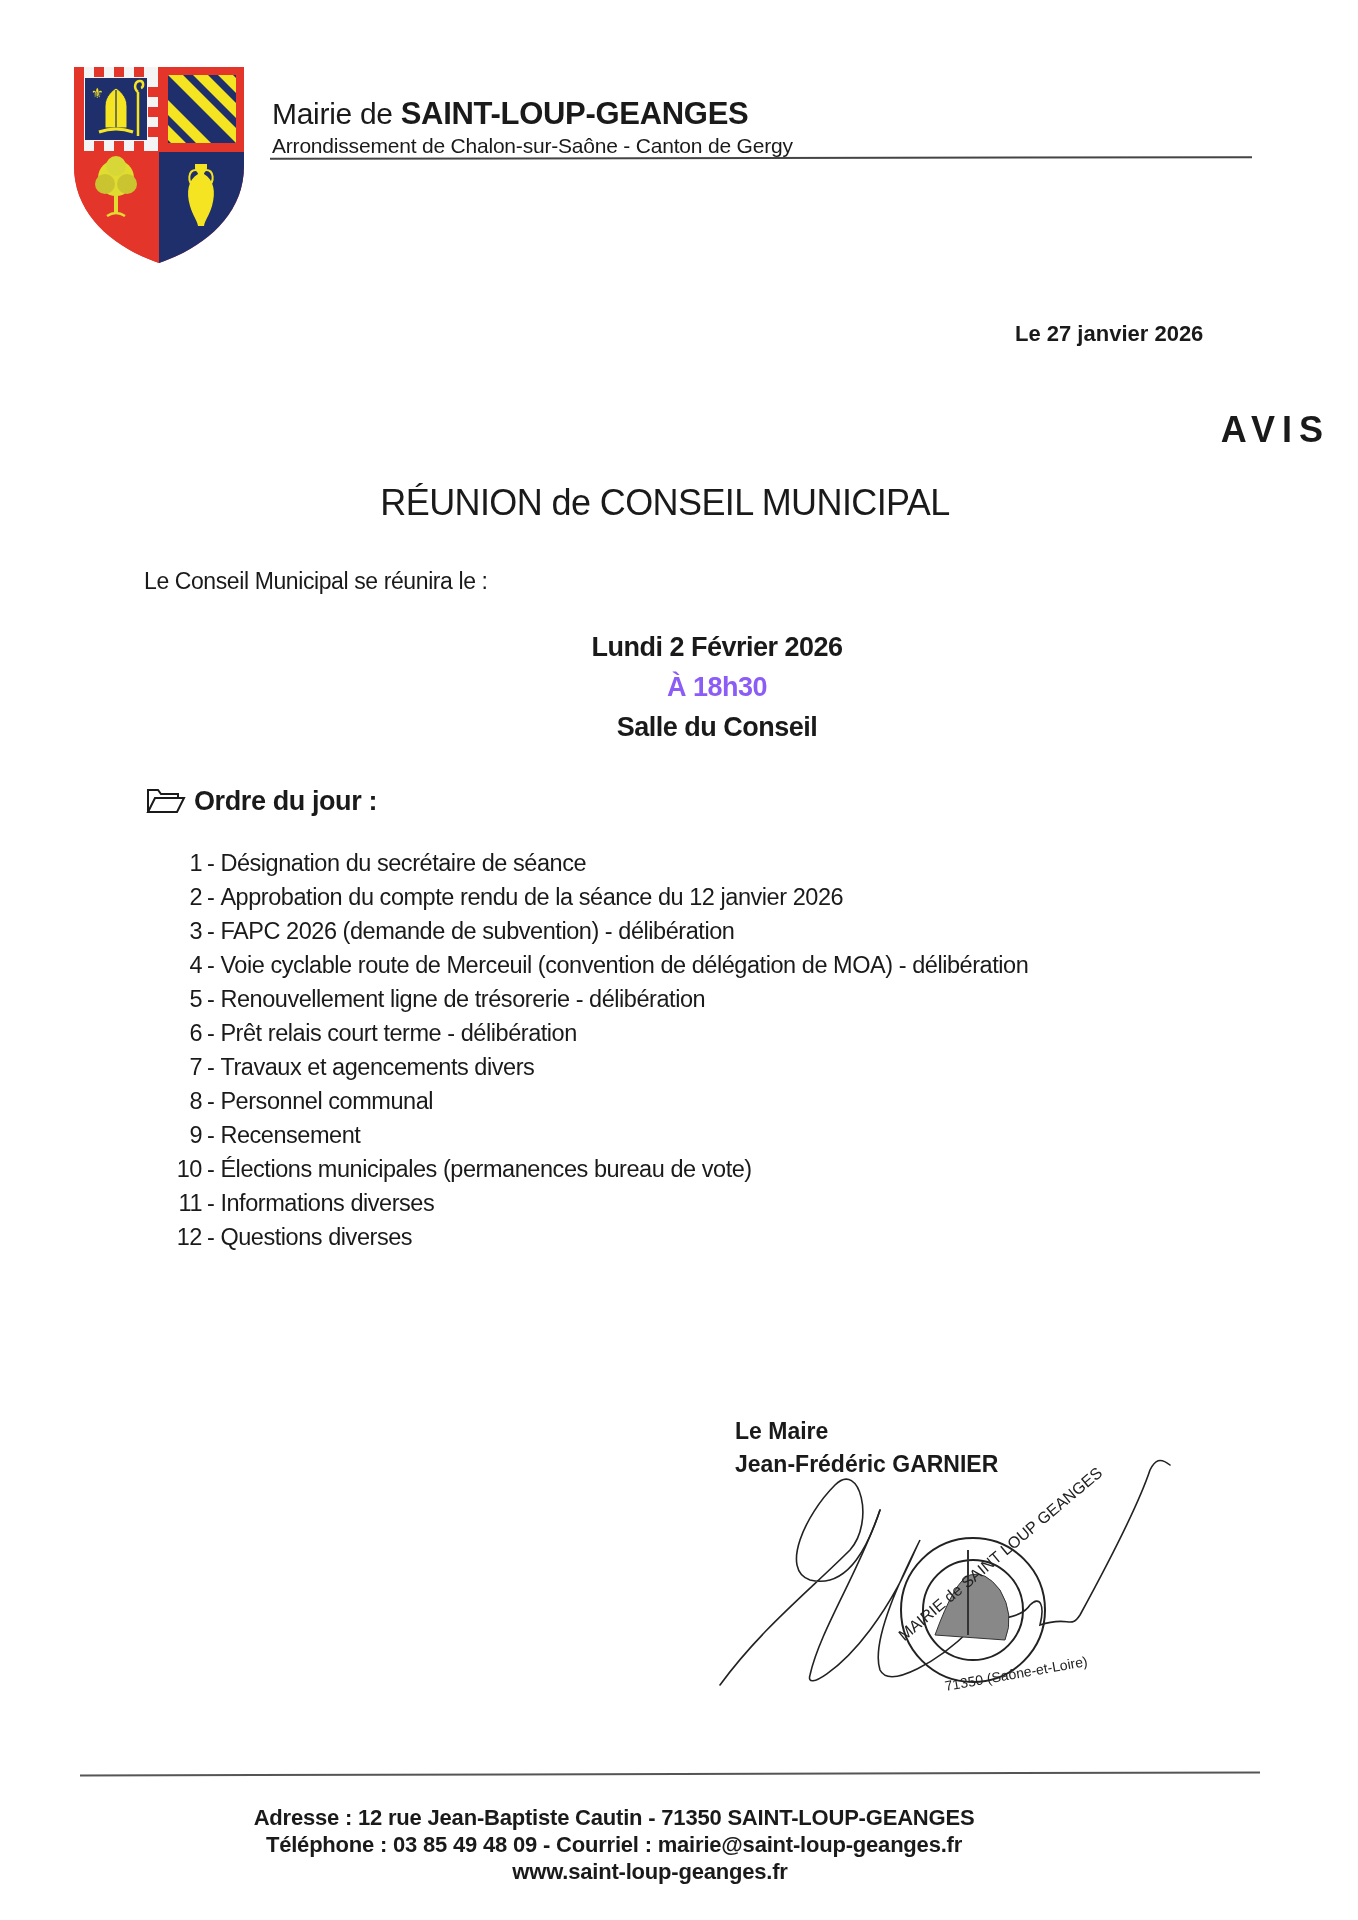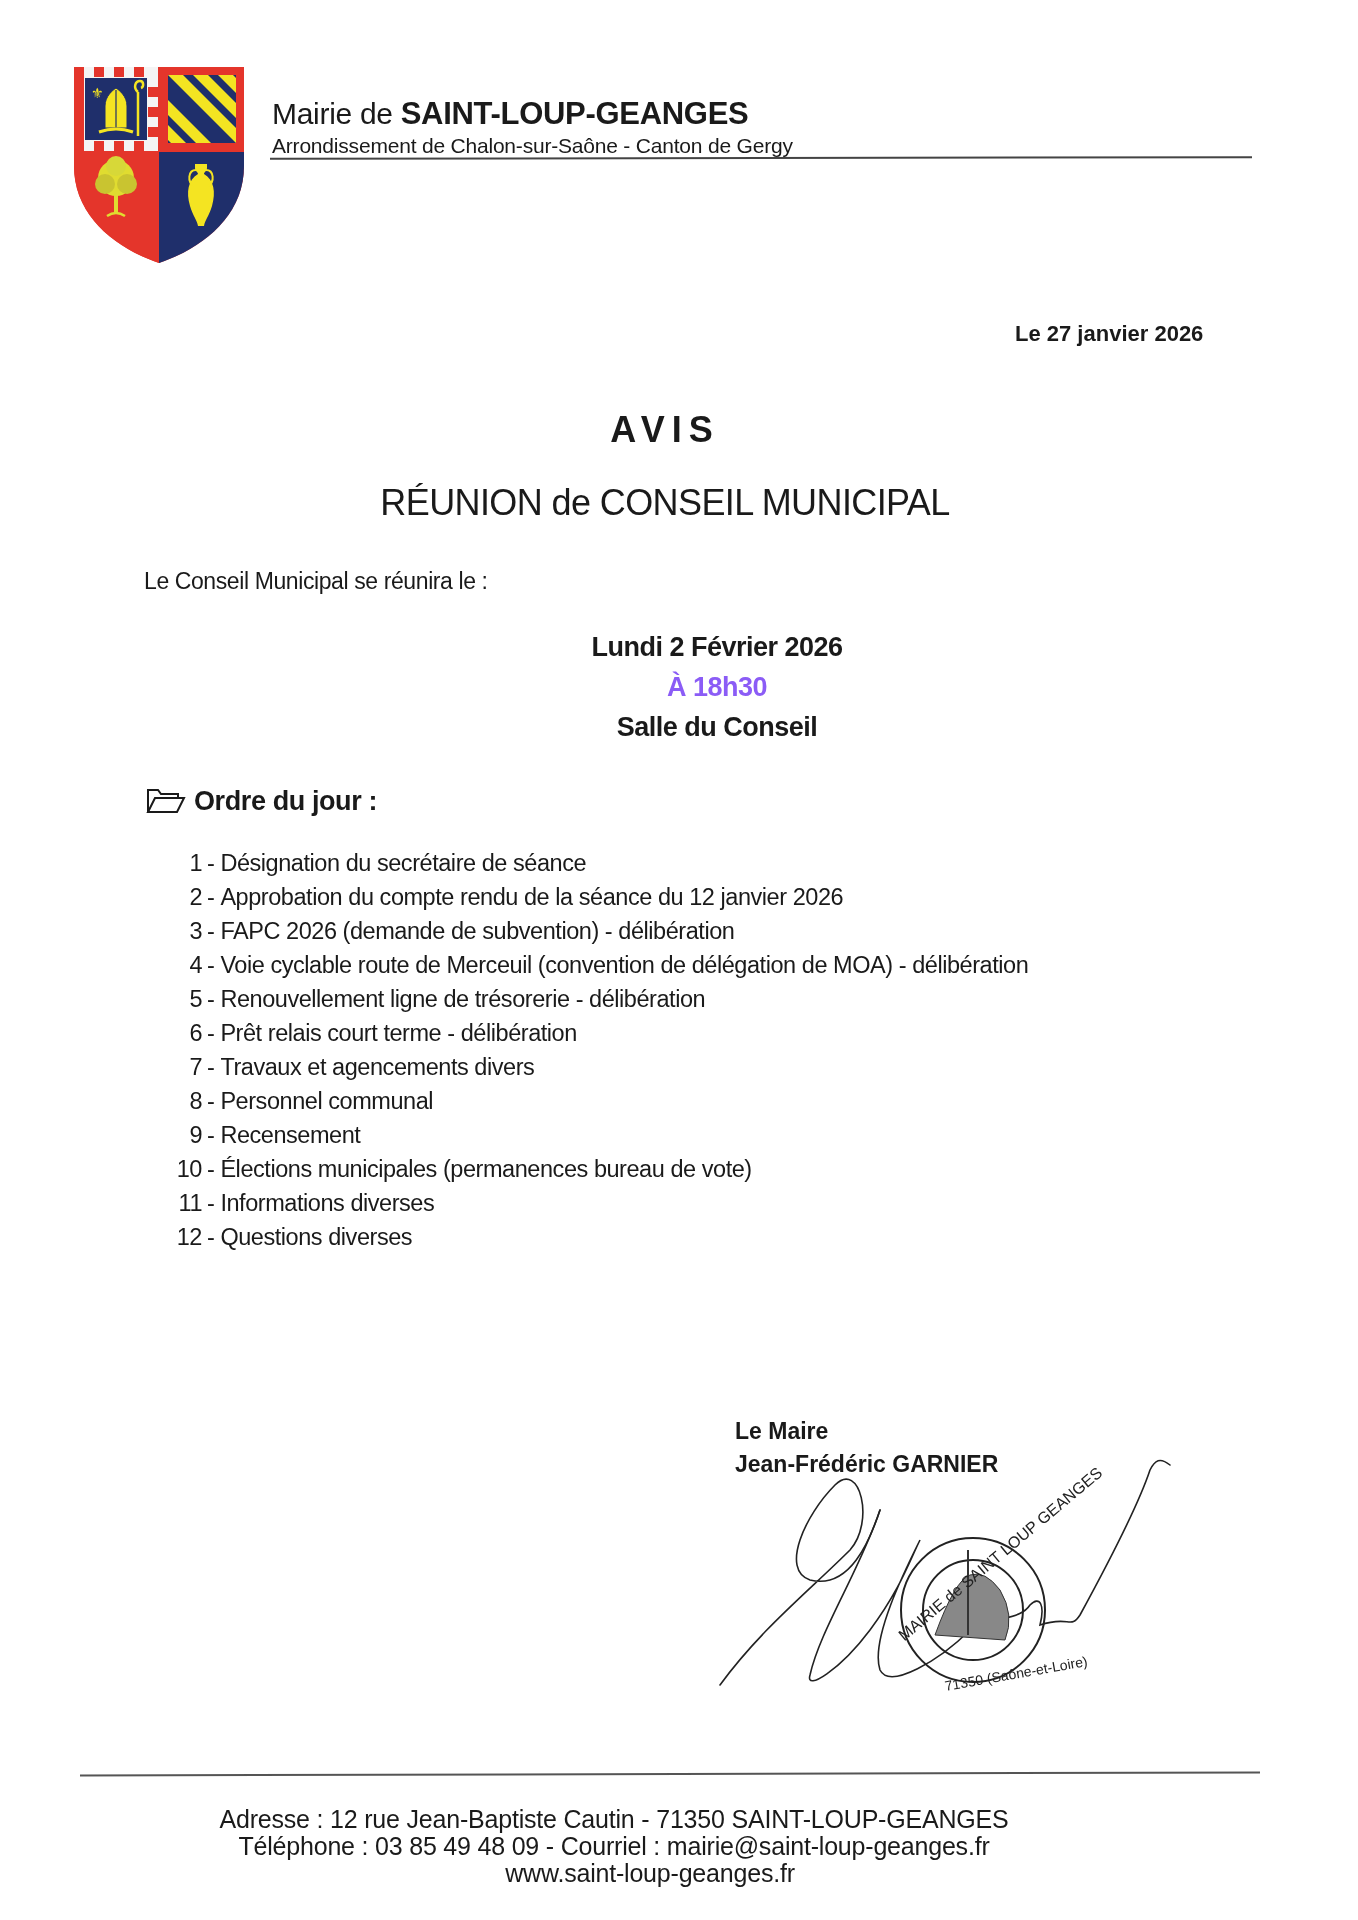--- a/index.html
+++ b/index.html
@@ -5,38 +5,38 @@
   html, body { margin: 0; padding: 0; background: #ffffff; }
   body { width: 1358px; height: 1920px; position: relative; overflow: hidden;
          font-family: "Liberation Sans", "DejaVu Sans", sans-serif; color: #1a1a1a; }
   .abs { position: absolute; }
   .crest { left: 73px; top: 66px; width: 172px; height: 198px; }
   .hdr-title { left: 272px; top: 96px; font-size: 30px; white-space: nowrap; letter-spacing: -0.3px; }
   .hdr-title b { font-weight: bold; font-size: 31px; }
   .hdr-sub { left: 272px; top: 134px; font-size: 21px; white-space: nowrap; letter-spacing: -0.2px; }
   .hdr-rule { left: 270px; top: 157px; width: 982px; height: 2px; background: #444; transform: rotate(-0.1deg); }
   .date { left: 1015px; top: 321px; font-size: 22px; white-space: nowrap; font-weight: bold; }
-  .avis { left: 0; width: 1330px; top: 409px; text-align: center; font-size: 36px; font-weight: bold; letter-spacing: 7px; }
+  .avis { left: 0; width: 1330px; top: 409px; text-align: right; font-size: 36px; font-weight: bold; letter-spacing: 7px; }
   .reunion { left: 0; width: 1330px; top: 482px; text-align: center; font-size: 36px; font-weight: normal; letter-spacing: -0.6px; }
   .intro { left: 144px; top: 568px; font-size: 23px; white-space: nowrap; letter-spacing: -0.4px; }
   .when { left: 12px; width: 1330px; text-align: center; font-weight: bold; font-size: 27px; letter-spacing: -0.5px; padding-left: 40px; }
   .when.l1 { top: 632px; }
   .when.l2 { top: 672px; color: #8b5cf6; }
   .when.l3 { top: 712px; }
   .odj { left: 146px; top: 786px; font-size: 27px; font-weight: bold; white-space: nowrap; letter-spacing: -0.4px; display: flex; align-items: flex-start; gap: 8px; }
   .odj svg { width: 40px; height: 28px; }
   .agenda { left: 178px; top: 846px; margin: 0; padding: 0; list-style: none; font-size: 23.5px; letter-spacing: -0.45px; }
   .agenda li { height: 34px; line-height: 34px; white-space: nowrap; display: flex; }
   .agenda .num { display: inline-block; width: 42px; text-align: right; margin-left: -18px; }
   .agenda .sep { display: inline-block; padding: 0 6px 0 5px; }
   .sig-role { left: 735px; top: 1418px; font-size: 23px; font-weight: bold; }
   .sig-name { left: 735px; top: 1451px; font-size: 23px; font-weight: bold; }
   .sig-area { left: 700px; top: 1430px; width: 540px; height: 290px; }
   .foot-rule { left: 80px; top: 1773px; width: 1180px; height: 2px; background: #555; transform: rotate(-0.15deg); }
-  .foot { left: 0; width: 1228px; text-align: center; font-size: 25px; white-space: nowrap; letter-spacing: -0.2px; }
+  .foot { left: 0; width: 1228px; text-align: center; font-size: 22px; white-space: nowrap; letter-spacing: -0.2px; font-weight: bold; }
   .foot.f1 { top: 1805px; }
   .foot.f2 { top: 1832px; }
   .foot.f3 { top: 1859px; padding-left: 36px; }
 </style>
 </head>
 <body>
 
 <div class="abs crest">
   <svg width="172" height="198" viewBox="0 0 172 198">
     <defs>

